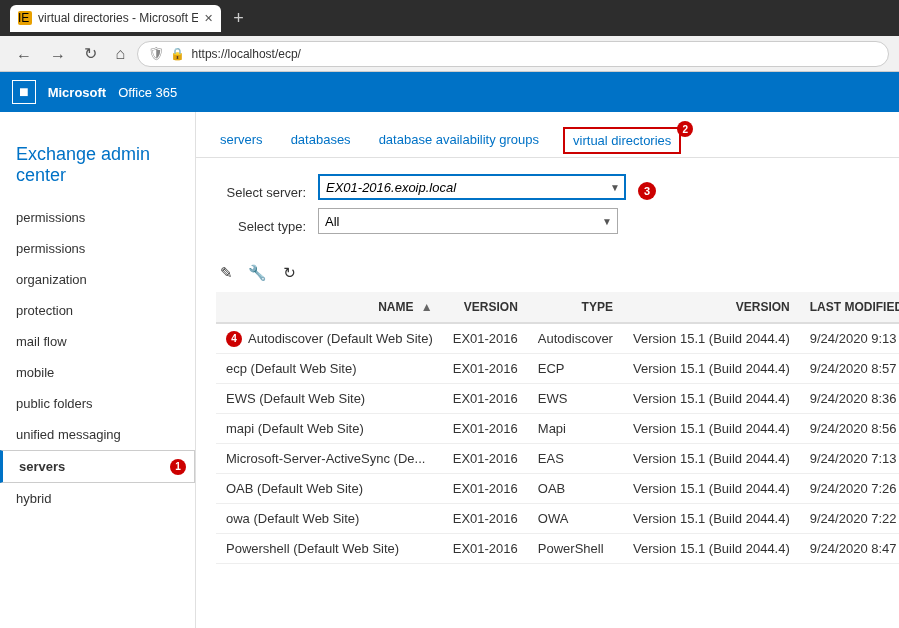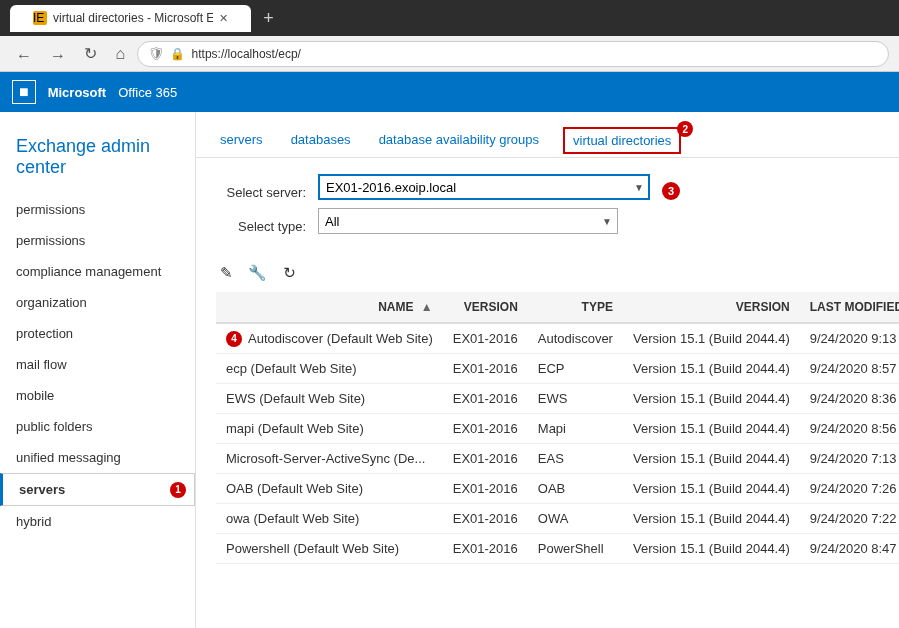--- a/index.html
+++ b/index.html
@@ -1,20 +1,20 @@
 <!DOCTYPE html>
 <html><head>
   <meta charset="utf-8">
   <style>
     * { box-sizing: border-box; margin: 0; padding: 0; }
     body { font-family: 'Segoe UI', Arial, sans-serif; font-size: 13px; background: #fff; }
 
     
     .browser-chrome { background: #2d2d2d; height: 36px; display: flex; align-items: center; padding: 0 10px; gap: 8px; }
-    .browser-tab { background: #fff; border-radius: 6px 6px 0 0; padding: 6px 23px; font-size: 12px; display: flex; align-items: center; gap: 6px; height: 27px; }
+    .browser-tab { background: #fff; border-radius: 6px 6px 0 0; padding: 6px 8px; font-size: 12px; display: flex; align-items: center; gap: 6px; height: 27px; }
     .browser-tab-favicon { width: 14px; height: 14px; background: #e8a000; display: inline-block; border-radius: 2px; }
     .browser-tab-close { color: #555; font-size: 11px; cursor: pointer; }
     .browser-tab-new { color: #ccc; font-size: 18px; cursor: pointer; margin-left: 4px; }
 
     .browser-toolbar { background: #f1f1f1; height: 36px; display: flex; align-items: center; padding: 0 10px; gap: 6px; border-bottom: 1px solid #ccc; }
     .nav-btn { background: none; border: none; cursor: pointer; color: #555; font-size: 16px; padding: 2px 6px; border-radius: 3px; }
     .address-bar { flex: 1; height: 26px; border: 1px solid #ccc; border-radius: 13px; padding: 0 10px; font-size: 12px; display: flex; align-items: center; gap: 6px; background: #fff; }
     .address-bar-shield { color: #888; font-size: 13px; }
     .address-bar-lock { color: #e8a000; font-size: 12px; }
     .address-bar-url { font-size: 12px; color: #333; }
@@ -22,21 +22,21 @@
     
     .o365-header { background: #0072c6; height: 40px; display: flex; align-items: center; padding: 0 12px; gap: 12px; }
     .o365-logo { color: #fff; font-size: 18px; font-weight: bold; }
     .o365-enterprise { color: #fff; font-size: 13px; font-weight: 600; }
     .o365-office365 { color: #fff; font-size: 13px; }
 
     
     .main-container { display: flex; height: calc(628px - 36px - 36px - 40px); }
 
     
-    .sidebar { width: 196px; border-right: 1px solid #e0e0e0; padding-top: 12px; background: #fff; }
+    .sidebar { width: 196px; border-right: 1px solid #e0e0e0; padding-top: 20px; background: #fff; }
     .sidebar-title { font-size: 18px; color: #0072c6; padding: 12px 16px 16px; font-weight: normal; }
     .sidebar-item { padding: 8px 16px; color: #333; cursor: pointer; font-size: 13px; }
     .sidebar-item.active { background: #fff; border: 1px solid #ccc; border-left: 3px solid #0072c6; font-weight: 600; }
 
     
     .content { flex: 1; padding: 0; overflow: auto; }
 
     
     .subnav { display: flex; align-items: center; padding: 12px 20px 0; gap: 20px; border-bottom: 1px solid #e0e0e0; padding-bottom: 0; }
     .subnav-item { padding: 8px 4px; color: #0072c6; cursor: pointer; font-size: 13px; text-decoration: none; border-bottom: 2px solid transparent; }
@@ -94,21 +94,20 @@
 </div>
 
 <div class="main-container">
 
   <div class="sidebar">
     <div class="sidebar-title">Exchange admin center</div>
     <div id="sidebar-items">
 
     <div class="sidebar-item">permissions</div>
         <div class="sidebar-item">permissions</div>
-        <div class="sidebar-item">compliance management</div>
         <div class="sidebar-item">organization</div>
         <div class="sidebar-item">protection</div>
         <div class="sidebar-item">mail flow</div>
         <div class="sidebar-item">mobile</div>
         <div class="sidebar-item">public folders</div>
         <div class="sidebar-item">unified messaging</div>
         <div class="sidebar-item active" style="position: relative;">servers<span style="display: inline-flex; align-items: center; justify-content: center; width: 16px; height: 16px; background: rgb(204, 0, 0); color: rgb(255, 255, 255); border-radius: 50%; font-size: 10px; font-weight: bold; position: absolute; right: 8px; top: 50%; transform: translateY(-50%);">1</span></div>
         <div class="sidebar-item">hybrid</div>
       </div>
   </div>
@@ -122,21 +121,21 @@
       <span class="subnav-item highlighted" style="border:2px solid #c00;padding:4px 8px;color:#0072c6;position:relative;">
         virtual directories
         <span class="badge-num" style="top:-8px;right:-14px;">2</span>
       </span>
     </div>
 
     <div class="form-area">
       <div class="form-row">
         <span class="form-label">Select server:</span>
         <div class="form-select-wrapper">
-          <select class="form-select select-highlighted" style="width:332px;border:1px solid #0072c6;">
+          <select class="form-select select-highlighted" style="width:308px;border:1px solid #0072c6;font-style:italic;">
             <option>EX01-2016.exoip.local</option>
           </select>
         </div>
         <span style="display:inline-flex;align-items:center;justify-content:center;width:18px;height:18px;background:#c00;color:#fff;border-radius:50%;font-size:11px;font-weight:bold;">3</span>
       </div>
       <div class="form-row">
         <span class="form-label">Select type:</span>
         <div class="form-select-wrapper">
           <select class="form-select" style="width:300px;border:1px solid #aaa;">
             <option>All</option>

